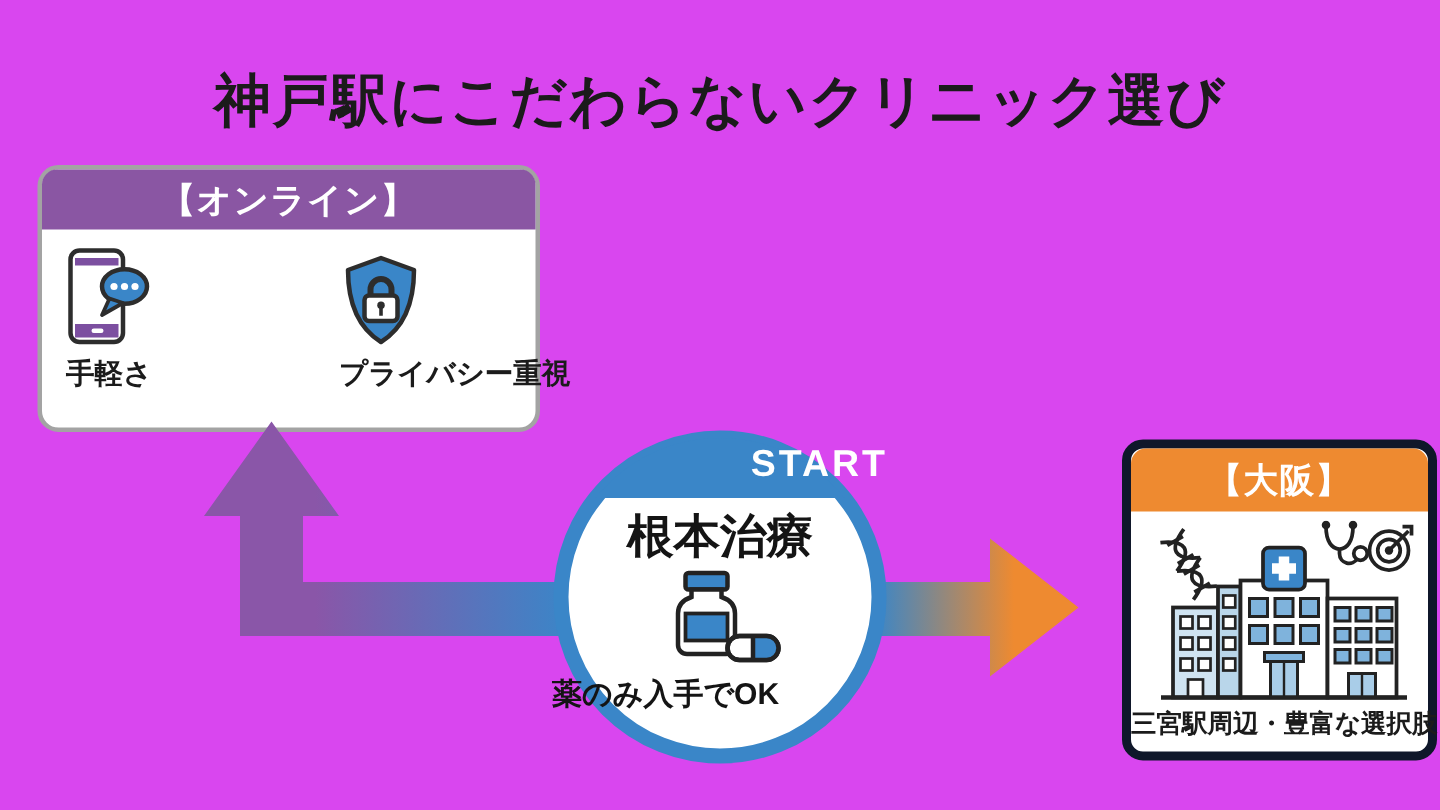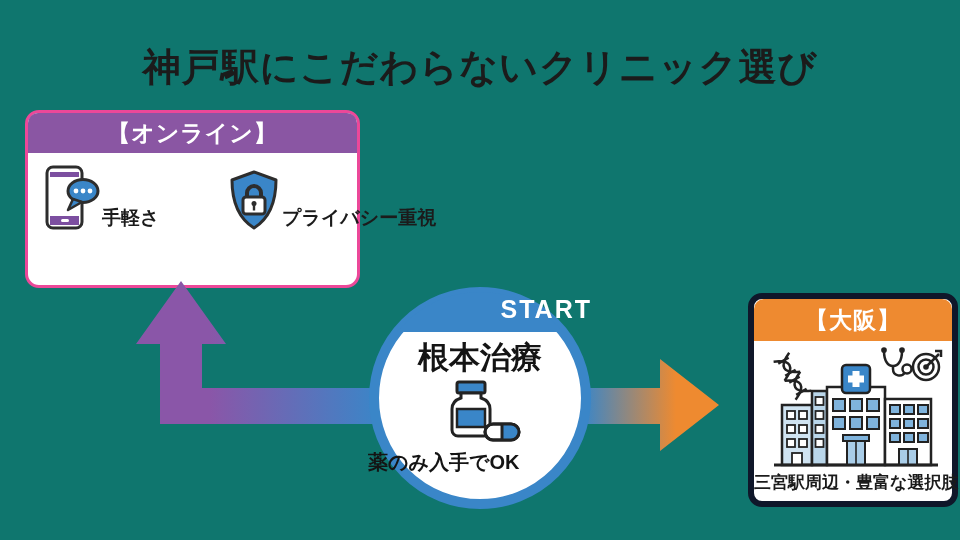--- a/index.html
+++ b/index.html
@@ -1,38 +1,38 @@
 <!DOCTYPE html>
 <html><head>
 <meta charset="utf-8">
 <style>
   html,body{margin:0;padding:0;}
   body{font-family:"Liberation Sans","DejaVu Sans",sans-serif;}
-  #stage{position:relative;width:960px;height:540px;background:#0f766e;overflow:hidden;text-decoration:underline;}
+  #stage{position:relative;width:960px;height:540px;background:#d946ef;overflow:hidden;text-decoration:underline;}
 
   .abs{position:absolute;}
 
   #page-title{
     top:42px;left:0;width:960px;text-align:center;
     font-size:38px;font-weight:800;letter-spacing:1px;color:#1b1b1b;
   }
 
   
   #online-box{
     left:25px;top:110px;width:335px;height:178px;
-    background:#ffffff;border:3px solid #ec4899;border-radius:14px;
+    background:#ffffff;border:3px solid #a3a3a3;border-radius:14px;
     box-sizing:border-box;z-index:2;
   }
   #online-header{
     position:absolute;left:0;top:0;width:100%;height:40px;
     background:#8a56a3;border-radius:10px 10px 0 0;
     display:flex;align-items:center;justify-content:center;
     color:#ffffff;font-size:23px;font-weight:800;letter-spacing:1px;
   }
-  .on-item{position:absolute;top:52px;display:flex;flex-direction:row;align-items:flex-end;}
+  .on-item{position:absolute;top:52px;display:flex;flex-direction:column;align-items:flex-start;}
   .on-item .icon-slot{height:66px;display:flex;align-items:flex-end;justify-content:center;}
   .on-item .on-label{margin-top:5px;font-size:19px;font-weight:800;color:#1b1b1b;white-space:nowrap;}
   #on-item-1{left:16px;width:100px;}
   #on-item-2{left:112px;width:92px;}
   #on-item-3{left:198px;width:134px;}
 
   
   #arrows-svg{left:0;top:0;z-index:3;pointer-events:none;}
 
   

